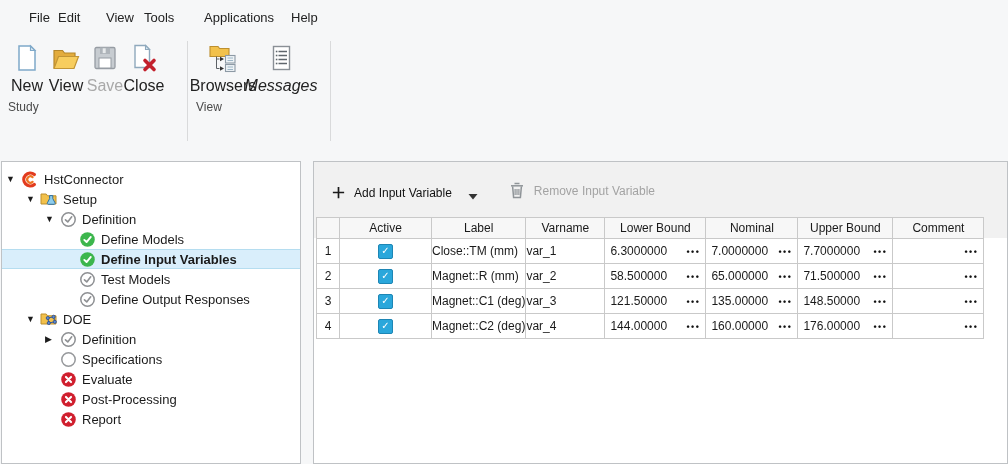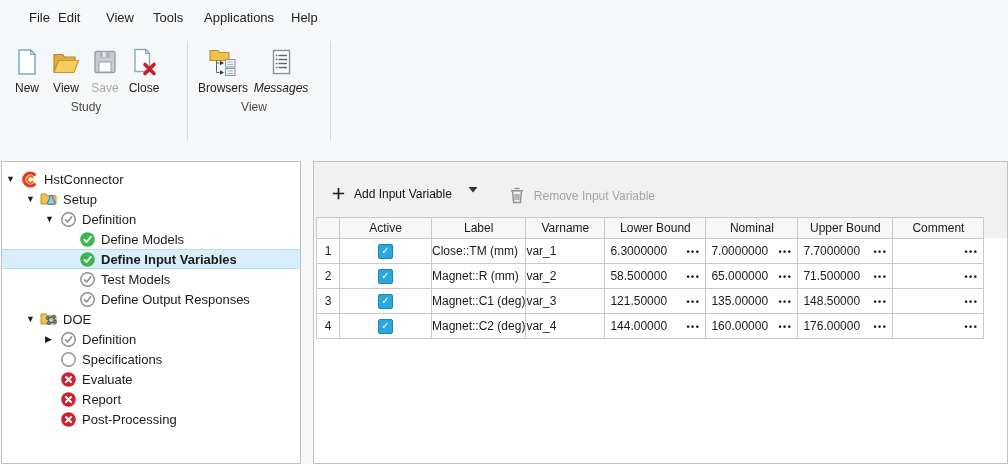--- a/index.html
+++ b/index.html
@@ -14,23 +14,23 @@
   
   .menubar{position:absolute;top:0;left:0;right:0;height:37px;}
   .menu-item{position:absolute;top:10px;font-size:13px;color:#222;cursor:default;}
 
   
   .toolbar{position:absolute;top:37px;left:0;right:0;height:75px;}
   .tb-group{position:absolute;top:2px;display:flex;flex-direction:column;}
   .tb-btns{display:flex;align-items:flex-end;}
   .tb-btn{display:flex;flex-direction:column;align-items:center;justify-content:flex-end;height:56px;}
   .tb-btn .ic{height:32px;display:flex;align-items:center;justify-content:center;}
-  .tb-btn .lbl{font-size:12px;color:#222;margin-top:3px;white-space:nowrap;}
+  .tb-btn .lbl{font-size:16px;color:#222;margin-top:3px;white-space:nowrap;}
   .tb-btn.disabled .lbl{color:#a9a9a9;}
-  .tb-group-label{font-size:12px;color:#4a4a4a;text-align:center;margin-top:5px;}
+  .tb-group-label{font-size:12px;color:#4a4a4a;text-align:left;margin-top:5px;}
   .tb-sep{position:absolute;top:4px;width:1px;height:100px;background:#d9dadb;}
 
   
   .tabbar{position:absolute;top:121px;height:43px;display:flex;align-items:flex-start;gap:5px;z-index:3;}
   .tab{position:relative;height:40px;background:#a9acb0;
        clip-path:polygon(0 0,calc(100% - 13px) 0,100% 13px,100% 100%,0 100%);}
   .tab .in{position:absolute;inset:1px;background:linear-gradient(#fdfdfd,#f2f2f2);
        clip-path:polygon(0 0,calc(100% - 12.4px) 0,100% 12.4px,100% 100%,0 100%);
        display:flex;align-items:center;gap:6px;padding:0 11px;}
   .tab.icon-only .in{padding:0 14px;}
@@ -49,21 +49,21 @@
   .tree-row.sel .tree-label{font-weight:bold;}
   .tree-arrow{width:14px;font-size:9px;color:#1c1c1c;text-align:left;flex:0 0 14px;line-height:1;}
   .tree-ic{flex:0 0 18px;height:18px;display:flex;align-items:center;justify-content:center;}
   .tree-label{margin-left:5px;white-space:nowrap;}
 
   
   .right-panel{position:absolute;left:313px;top:161px;right:0;bottom:0;background:#fff;
       border:1px solid #bfc2c5;box-sizing:border-box;z-index:1;}
   .right-panel::before{content:"";position:absolute;top:0;left:0;right:0;height:76px;background:#f1f1f1;}
 
-  .action-bar{position:absolute;top:24px;left:17px;height:32px;display:flex;align-items:flex-start;z-index:2;}
+  .action-bar{position:absolute;top:6px;left:17px;height:32px;display:flex;align-items:flex-end;z-index:2;}
   .act-btn{display:flex;align-items:center;gap:8px;cursor:default;}
   .act-btn .albl{font-size:12px;color:#111;white-space:nowrap;}
   .act-btn.disabled .albl{color:#a3a3a3;}
   .dd-caret{margin-left:16px;display:flex;align-items:center;}
   .remove-gap{margin-left:30px;}
 
   
   table.vars{position:absolute;left:2px;top:55px;border-collapse:collapse;z-index:2;background:#fff;
       font-size:12px;table-layout:fixed;}
   table.vars th{font-weight:normal;background:#f7f7f7;border:1px solid #c9c9c9;height:20px;
@@ -82,21 +82,21 @@
   svg{display:block;}
 </style>
 </head>
 <body>
 
 <div class="app">
   <div class="menubar" id="menubar">
       <span class="menu-item" style="left: 15px; margin-left: 14px;">File</span>
       <span class="menu-item" style="left: 58px;">Edit</span>
       <span class="menu-item" style="left: 106px;">View</span>
-      <span class="menu-item" style="left: 153px;">Tools</span>
+      <span class="menu-item" style="left: 144px;">Tools</span>
       <span class="menu-item" style="left: 204px;">Applications</span>
       <span class="menu-item" style="left: 291px;">Help</span>
     </div>
 
   <div class="toolbar" id="toolbar">
       <div class="tb-group" style="left: 8px;">
         <div class="tb-btns">
           <div class="tb-btn" style="width: 38px;">
             <span class="ic">
               <span style="display: flex; align-items: center;">
@@ -365,33 +365,33 @@
         <div class="tree-row" style="padding-left: 43px;">
           <span class="tree-arrow"></span>
           <span class="tree-ic">
             <span style="display: flex; align-items: center;">
               <svg width="17" height="17" viewBox="0 0 18 18">
                 <circle cx="9" cy="9" r="7.7" fill="#d01f2e"></circle>
                 <path d="M6.3 6.3 L11.7 11.7 M11.7 6.3 L6.3 11.7" stroke="#fff" stroke-width="2.2" stroke-linecap="round"></path>
               </svg>
             </span>
           </span>
-          <span class="tree-label">Report</span>
+          <span class="tree-label">Post-Processing</span>
         </div>
         <div class="tree-row" style="padding-left: 43px;">
           <span class="tree-arrow"></span>
           <span class="tree-ic">
             <span style="display: flex; align-items: center;">
               <svg width="17" height="17" viewBox="0 0 18 18">
                 <circle cx="9" cy="9" r="7.7" fill="#d01f2e"></circle>
                 <path d="M6.3 6.3 L11.7 11.7 M11.7 6.3 L6.3 11.7" stroke="#fff" stroke-width="2.2" stroke-linecap="round"></path>
               </svg>
             </span>
           </span>
-          <span class="tree-label">Post-Processing</span>
+          <span class="tree-label">Report</span>
         </div>
       </div>
   </div>
 
   <div class="tabbar" id="rightTabs" style="left:313px;">
       <div class="tab sel">
         <div class="in">
           <span style="display: flex; align-items: center;">
             <svg width="18" height="18" viewBox="0 0 18 18">
               <text x="0.5" y="7.2" font-size="7.5" font-weight="bold" fill="#2430a6" font-family="sans-serif">U</text>

